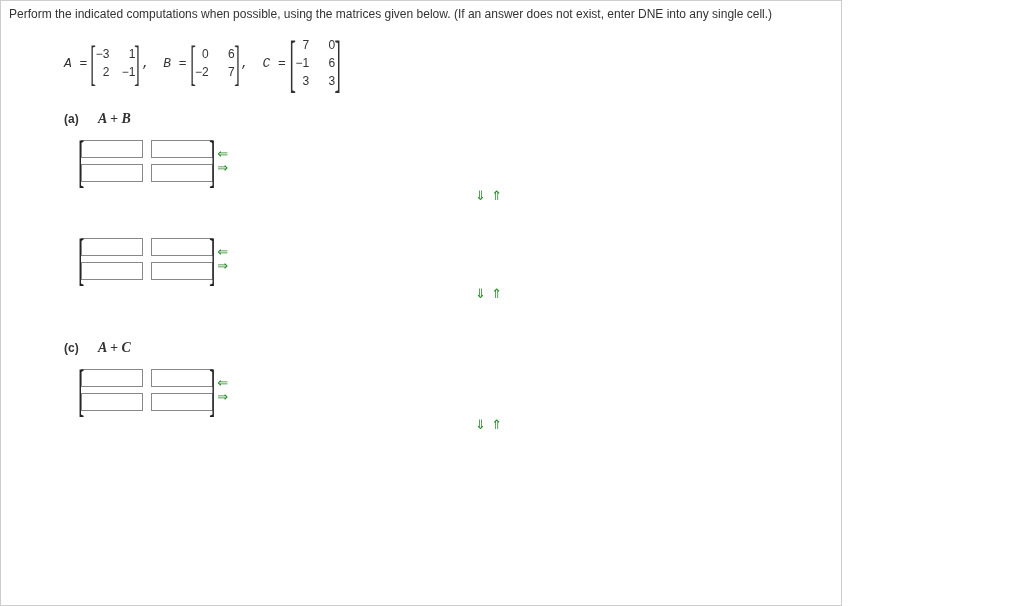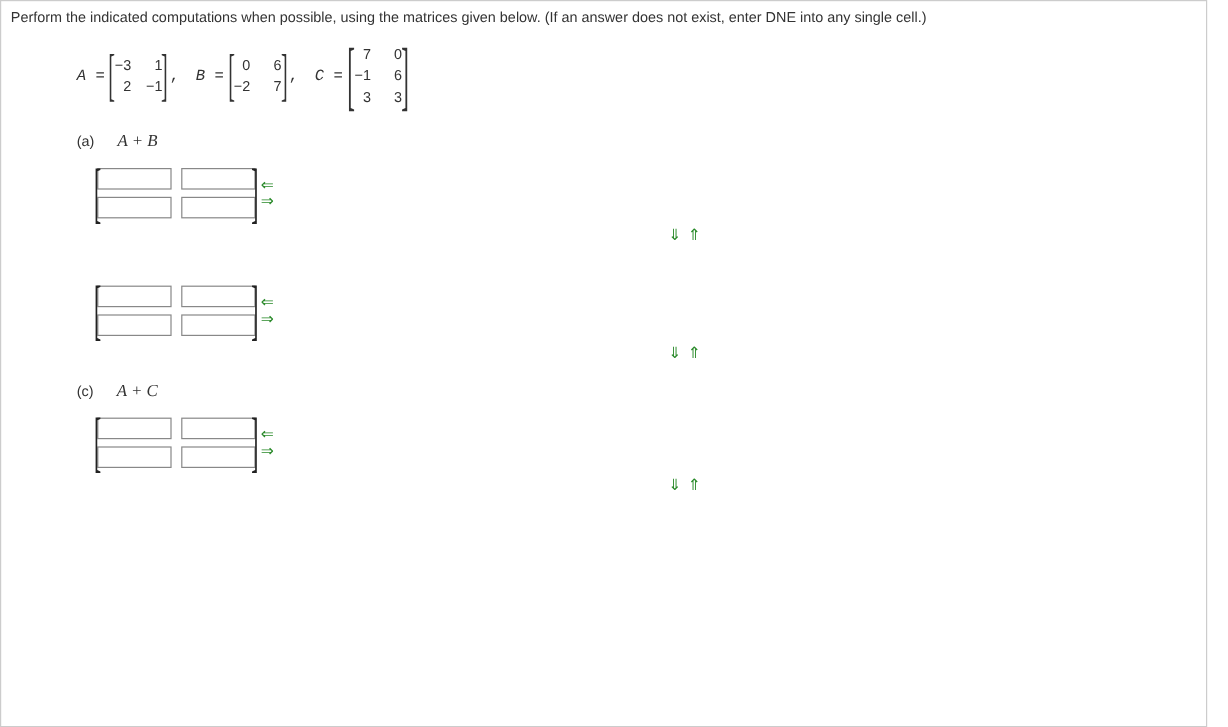--- a/index.html
+++ b/index.html
@@ -6,21 +6,21 @@
   body {
     margin: 0;
     padding: 0;
     font-family: Verdana, Geneva, sans-serif;
     font-size: 12px;
     color: #333;
     background: #fff;
   }
   .container {
     border: 1px solid #ccc;
-    width: 1006px;
+    width: 842px;
     height: 606px;
     padding: 6px 8px;
     overflow: hidden;
   }
   .instructions {
     margin-bottom: 12px;
     font-size: 12px;
   }
   .matrices-row {
     display: flex;
@@ -62,20 +62,21 @@
   .mgrid span { text-align: right; min-width: 14px; }
   .comma { margin: 0 14px 0 2px; font-style: normal;}
   .part {
     margin-left: 55px;
     margin-bottom: 10px;
   }
   .part-label {
     font-family: Verdana, sans-serif;
     font-size: 12px;
     margin-bottom: 8px;
+    font-weight: bold;
   }
   .part-label .pl { margin-right: 16px; }
   .part-label .expr { font-style: italic; font-family: "Times New Roman", serif; font-size: 14px;}
   .part-label .sub { font-size: 10px; vertical-align: sub; font-style: normal;}
   .answer-area {
     display: flex;
     align-items: center;
     margin-left: 18px;
   }
   .input-bracket {
@@ -207,21 +208,21 @@
         <span class="arrow">⇐</span>
         <span class="arrow">⇒</span>
       </div>
     </div>
     <div class="col-arrows">
       <span class="arrow">⇓</span>
       <span class="arrow">⇑</span>
     </div>
   </div>
 
-  <div class="part" style="margin-top:18px;">
+  <div class="part" style="margin-top:39px;">
     <div class="part-label">
       <span class="pl">(c)</span>
       <span class="expr"><span>A</span><span class="upright"> + </span><span>C</span></span>
     </div>
     <div class="answer-area">
       <span class="input-bracket">[</span>
       <div class="input-grid">
         <input type="text" style="">
         <input type="text" style="">
         <input type="text" style="">

